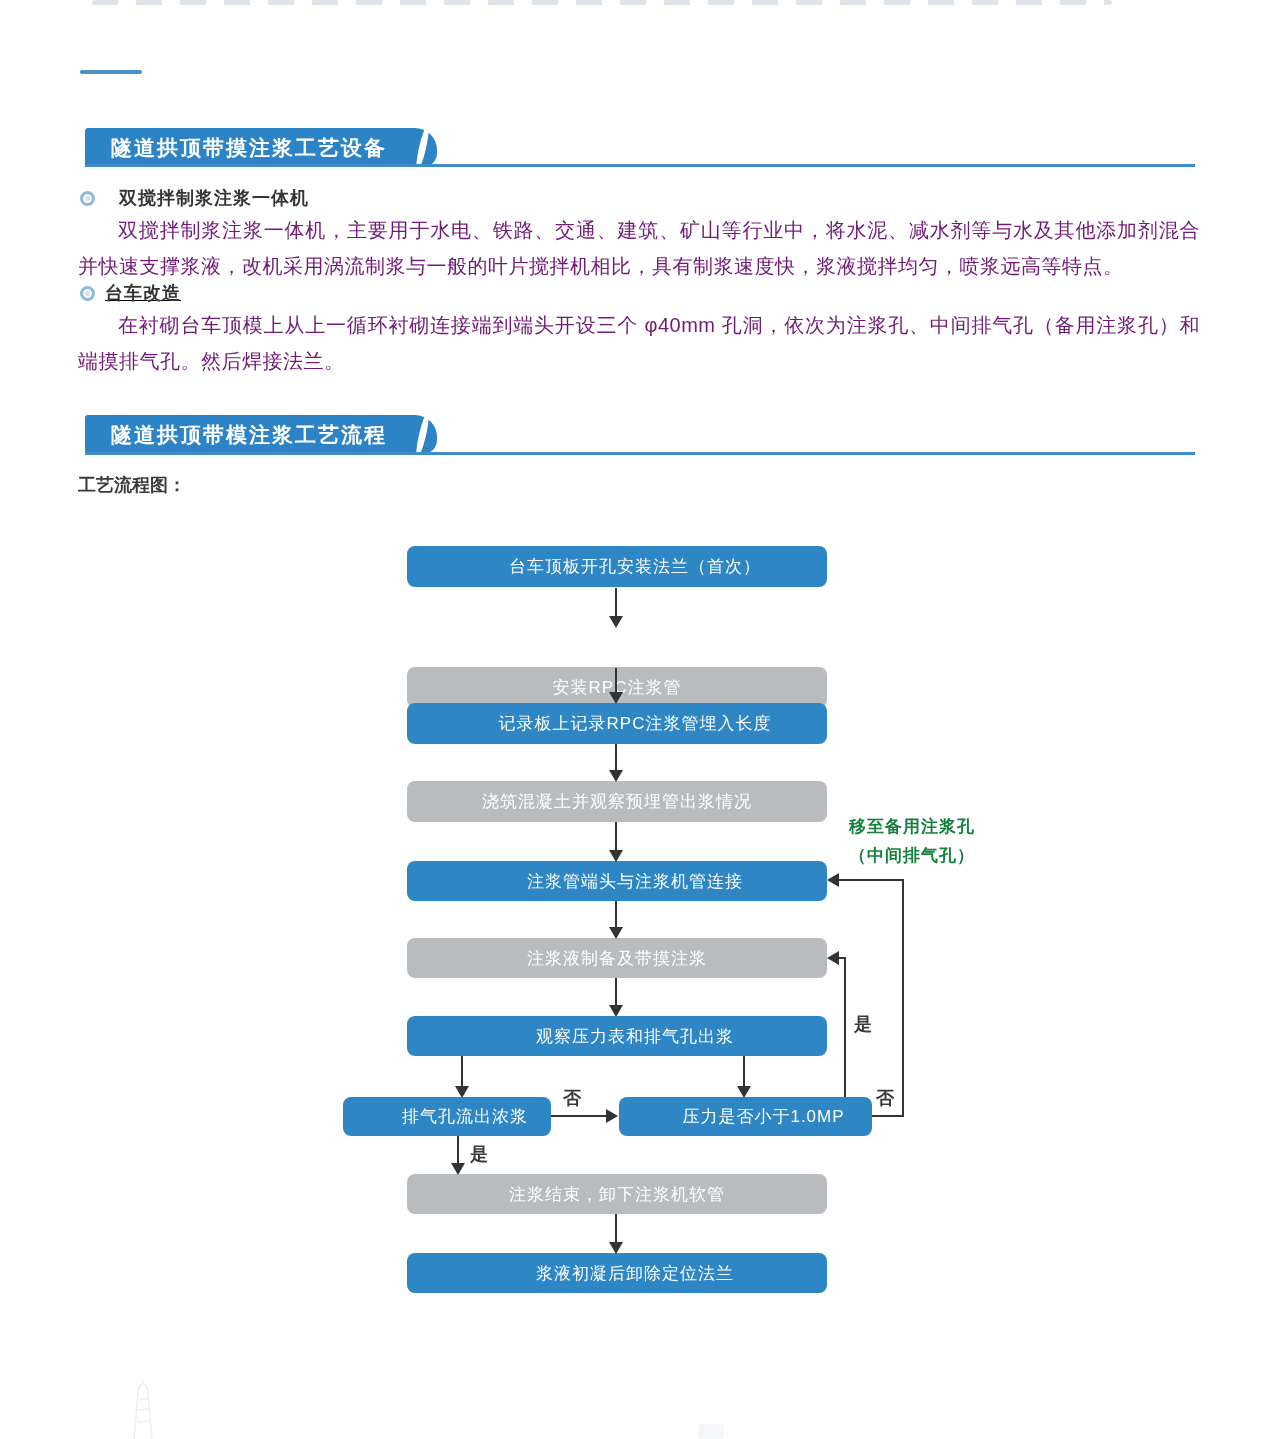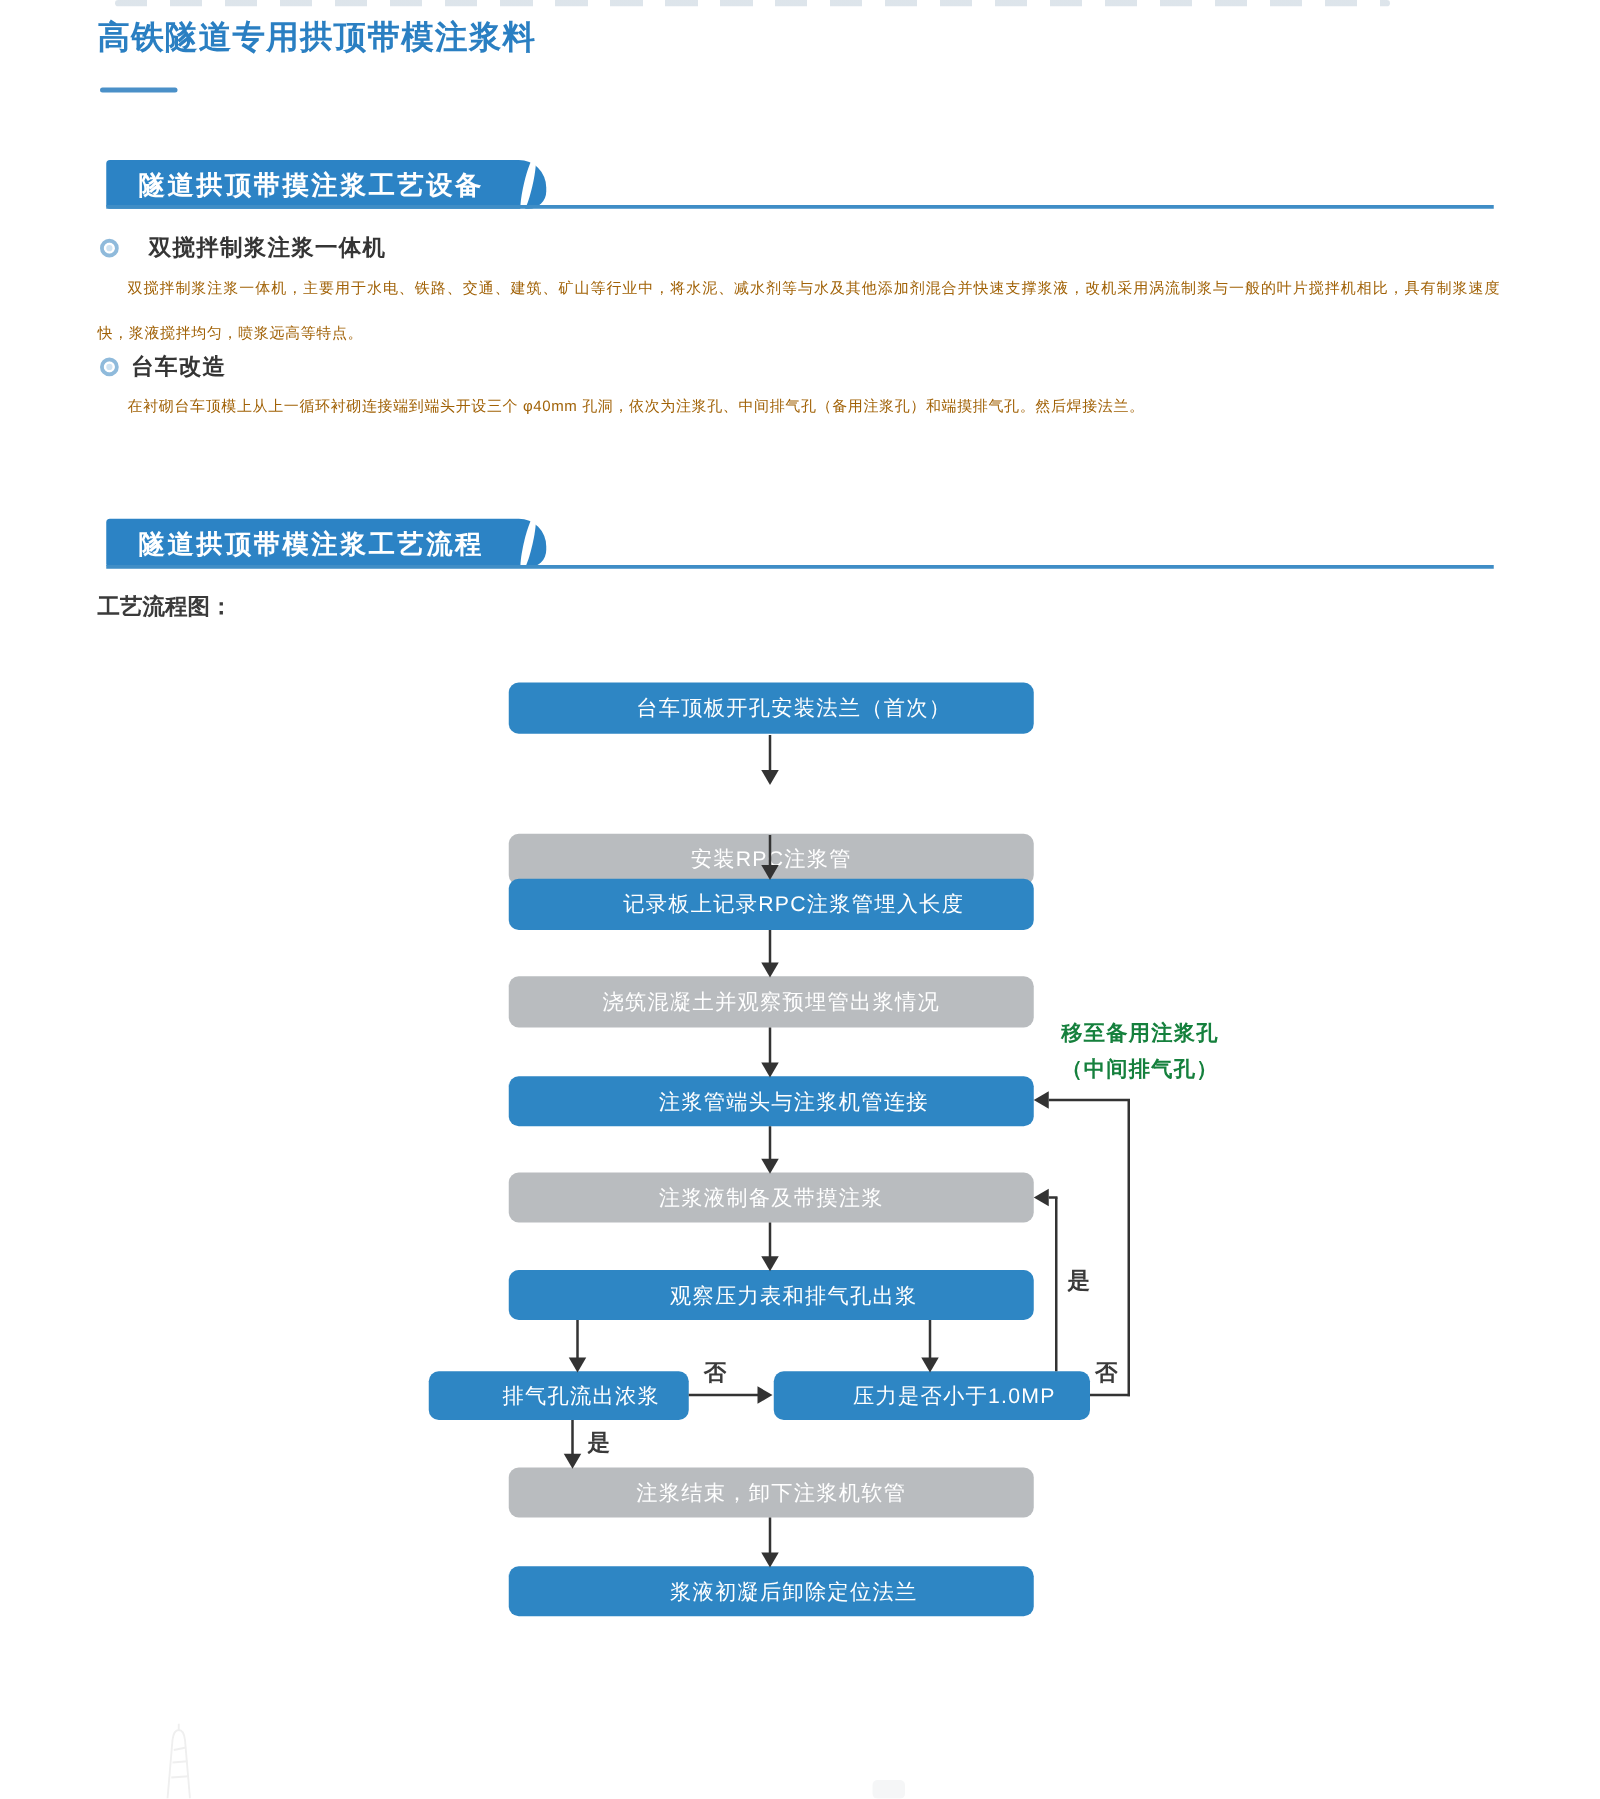--- a/index.html
+++ b/index.html
@@ -22,22 +22,22 @@
     border-radius:3px 22px 14px 3px; display:flex; align-items:center; }
   .ribbon-text { color:#ffffff; font-size:21px; font-weight:700; padding-left:26px; letter-spacing:2px; }
   .ribbon-notch { position:absolute; right:11px; top:-3px; width:7px; height:46px;
     background:#ffffff; border-radius:50%; transform:rotate(13deg); }
   .section-rule { position:absolute; left:85px; width:1110px; height:3px; background:#3f8dc6; }
 
   .bullet-row { position:absolute; left:80px; display:flex; align-items:center; gap:10px; }
   .ring-icon { width:15px; height:15px; border:3px solid #8fbadb; border-radius:50%;
     box-shadow:inset 0 0 0 2px #ffffff; background:#cfe3f2; flex:0 0 auto; }
   .bullet-label { font-size:18px; font-weight:700; color:#353535; letter-spacing:1px; }
-  .body-para { position:absolute; left:78px; width:1122px; font-size:12px; line-height:36px;
-    color:#a16207; text-align:justify; text-indent:2em; letter-spacing:0.5px; }
+  .body-para { position:absolute; left:78px; width:1122px; font-size:20px; line-height:36px;
+    color:#701a75; text-align:justify; text-indent:2em; letter-spacing:0.5px; }
 
   .flow-caption { position:absolute; left:78px; top:473px; font-size:18px; font-weight:700; color:#3a3a3a; }
 
   
   .fbox { position:absolute; display:flex; align-items:center; justify-content:center;
     color:#ffffff; font-size:17px; letter-spacing:1px; border-radius:8px; }
   .fbox.blue { background:#2e86c4;padding-left:36px; }
   .fbox.gray { background:#b9bcbf; }
   .vline { position:absolute; width:2px; background:#333333; }
   .hline { position:absolute; height:2px; background:#333333; }
@@ -55,36 +55,35 @@
   .smudge { position:absolute; left:698px; top:1424px; width:26px; height:15px;
     background:#aeb4ba; opacity:0.12; border-radius:4px; }
 </style>
 </head>
 <body>
 
 <div class="page">
 
   <div class="top-artifact"></div>
 
-  <h1 class="doc-title">高铁隧道专用拱顶带模注浆料</h1>
   <div class="title-underline"></div>
 
   <div class="ribbon" style="top:128px;">
     <span class="ribbon-text">隧道拱顶带摸注浆工艺设备</span>
     <span class="ribbon-notch"></span>
   </div>
   <div class="section-rule" style="top:164px;"></div>
 
   <div class="bullet-row" style="top:186px;gap:24px;">
     <span class="ring-icon"></span>
     <span class="bullet-label">双搅拌制浆注浆一体机</span>
   </div>
   <p class="body-para" style="top:212px;">双搅拌制浆注浆一体机，主要用于水电、铁路、交通、建筑、矿山等行业中，将水泥、减水剂等与水及其他添加剂混合并快速支撑浆液，改机采用涡流制浆与一般的叶片搅拌机相比，具有制浆速度快，浆液搅拌均匀，喷浆远高等特点。</p>
 
-  <div class="bullet-row" style="top:281px;">
+  <div class="bullet-row" style="top:281px;text-decoration:underline;">
     <span class="ring-icon"></span>
     <span class="bullet-label">台车改造</span>
   </div>
   <p class="body-para" style="top:307px;">在衬砌台车顶模上从上一循环衬砌连接端到端头开设三个 φ40mm 孔洞，依次为注浆孔、中间排气孔（备用注浆孔）和端摸排气孔。然后焊接法兰。</p>
 
   <div class="ribbon" style="top:415px;">
     <span class="ribbon-text">隧道拱顶带模注浆工艺流程</span>
     <span class="ribbon-notch"></span>
   </div>
   <div class="section-rule" style="top:452px;"></div>

